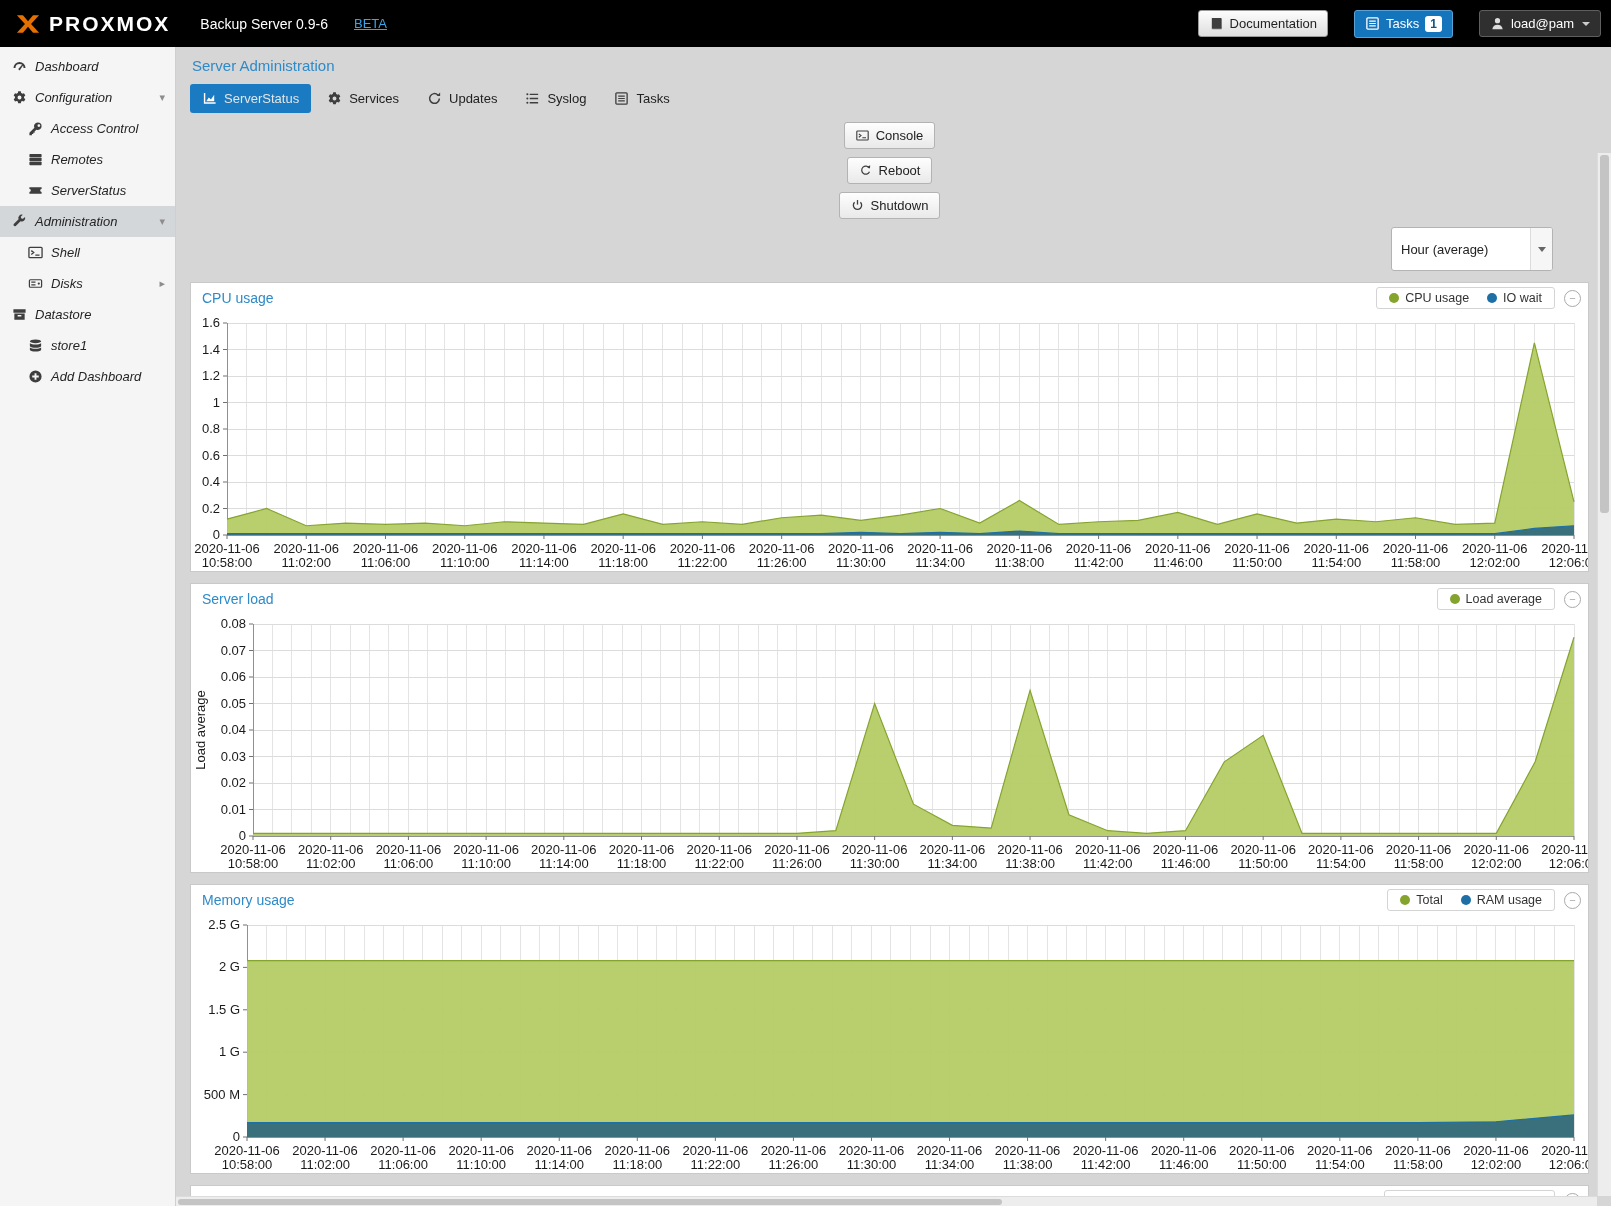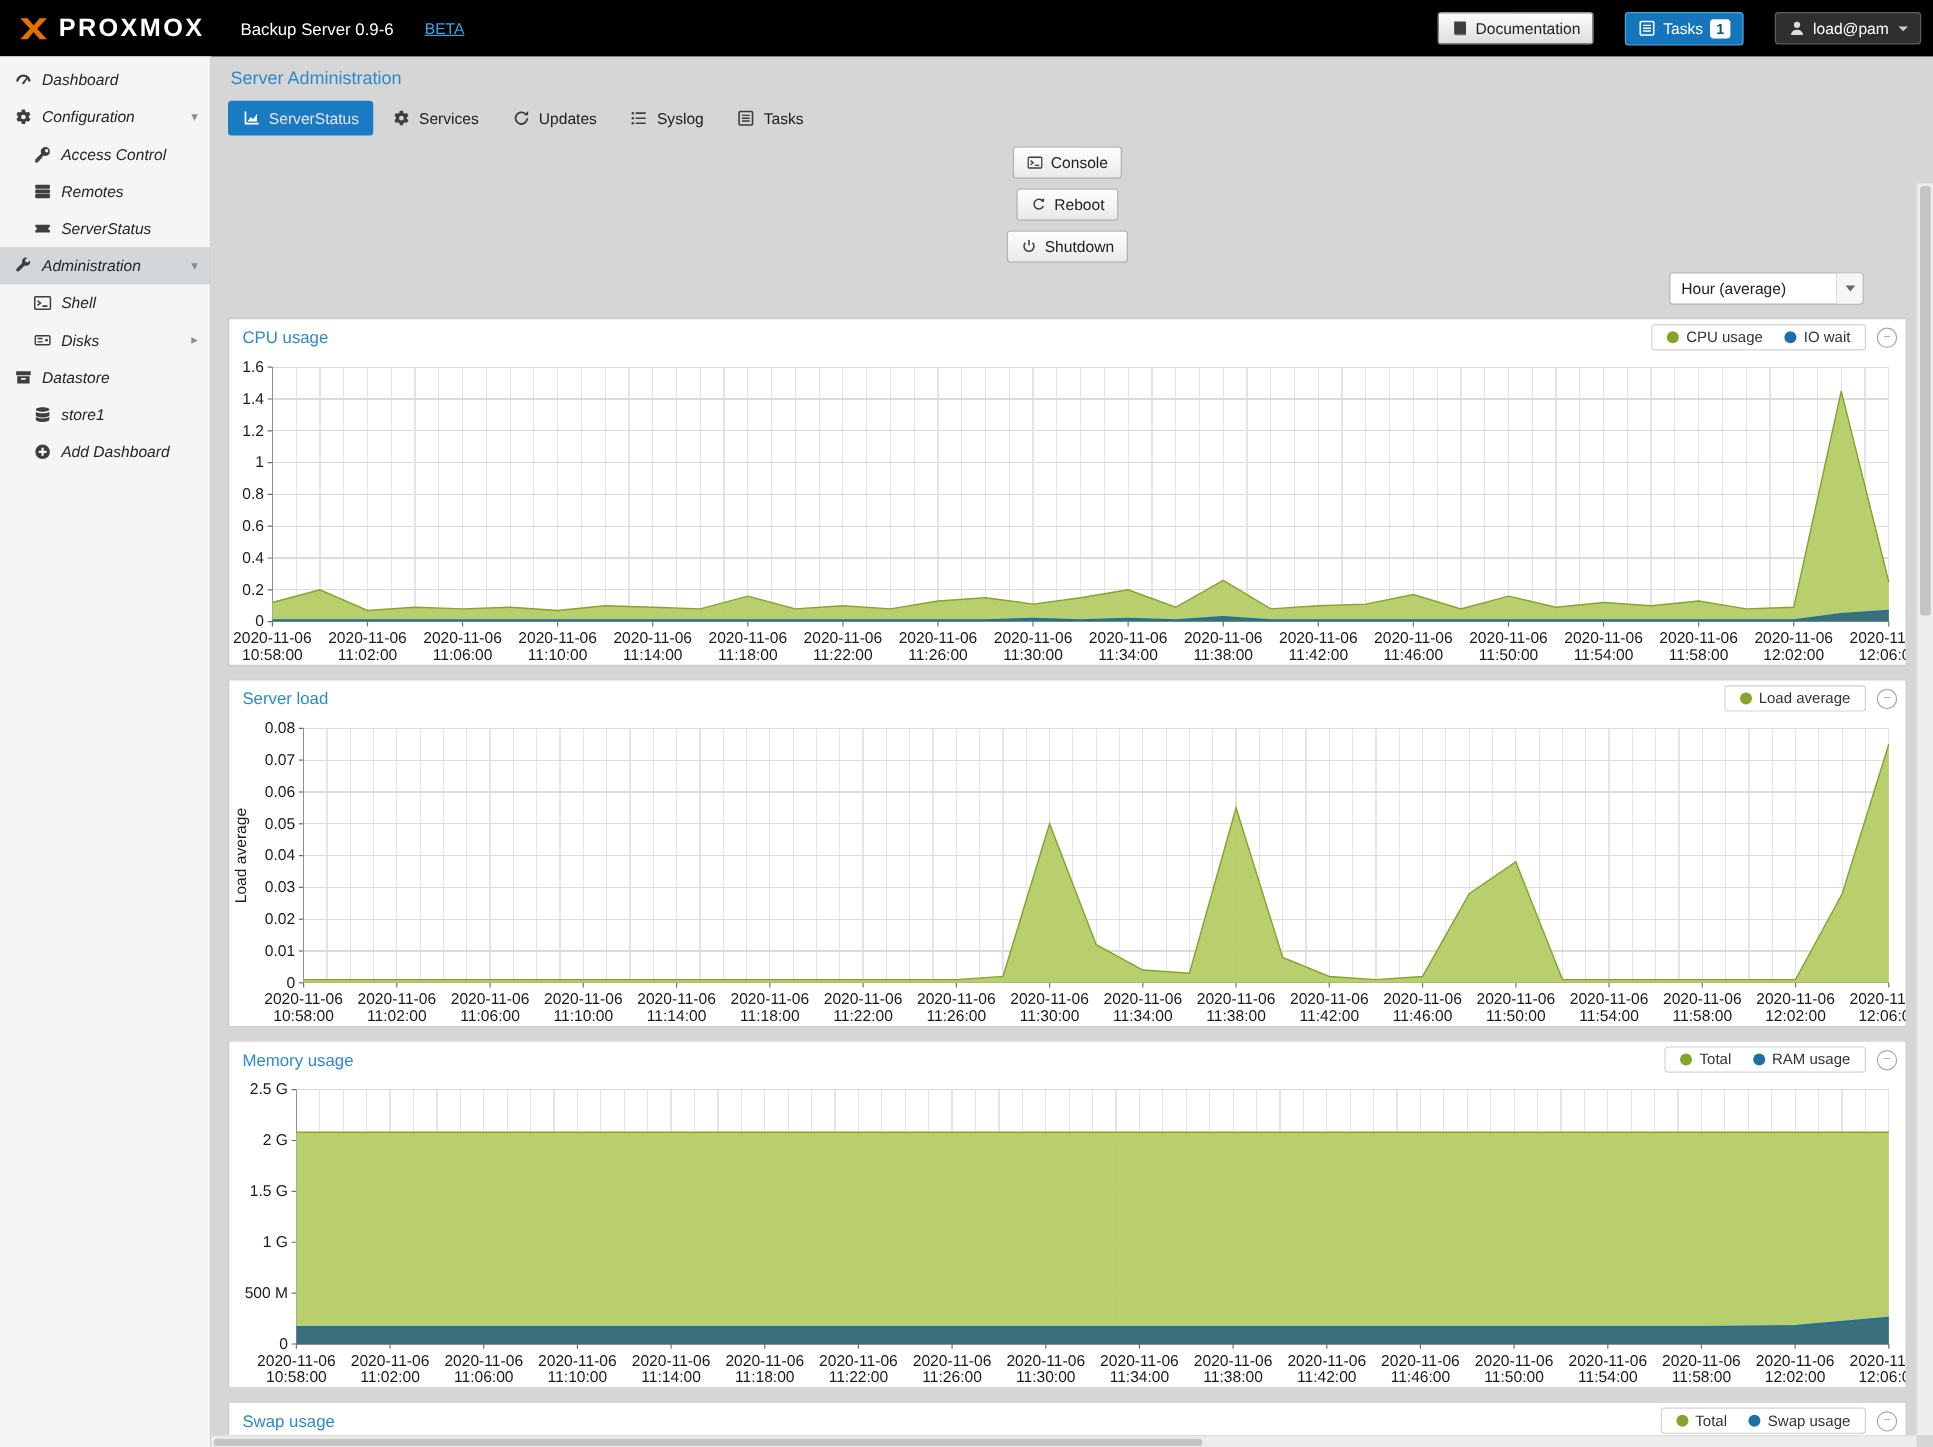--- a/index.html
+++ b/index.html
@@ -41,21 +41,21 @@
   .tabbar { margin-top:10px; display:flex; gap:4px; }
   .tab { display:flex; align-items:center; gap:7px; padding:7px 12px; font-size:13px; color:#222; border-radius:3px; cursor:pointer; }
   .tab.active { background:#1a7ac2; color:#e5e5e5; }
   .tab.active .icn { color:#fff; }
 
   .toolbar { margin-top:9px; display:flex; gap:8px; align-items:center;flex-direction:column; }
   .tbtn { display:flex; align-items:center; gap:7px; background:linear-gradient(#fefefe,#e9e9e9);
           border:1px solid #b3b3b3; border-radius:3px; padding:5px 11px; font-size:13px; color:#222;
           cursor:pointer; font-family:inherit; }
   .tbtn .icn { width:13px; height:13px; }
-  .combo { margin-left:auto; margin-right:36px; width:162px; height:27px; background:#fff; border:1px solid #b3b3b3;
+  .combo { margin-left:auto; margin-right:36px; width:162px; height:44px; background:#fff; border:1px solid #b3b3b3;
            border-radius:3px; display:flex; align-items:center; padding-left:9px; font-size:13px; cursor:pointer; }
   .combo .arrow-zone { margin-left:auto; width:22px; align-self:stretch; display:flex; align-items:center;
            justify-content:center; border-left:1px solid #dcdcdc; background:#f6f6f6; border-radius:0 2px 2px 0; }
   .combo .tri { width:0; height:0; border-left:4px solid transparent; border-right:4px solid transparent; border-top:5px solid #666; }
 
   .panel { margin-top:11px; background:#fff; border:1px solid #c9c9c9; }
   .panel-hd { display:flex; align-items:center; height:30px; padding:0 7px 0 11px; }
   .panel-title { color:#2e8ac8; font-size:14px; }
   .legend { margin-left:auto; display:flex; gap:18px; align-items:center; border:1px solid #d4d4d4;
             border-radius:3px; background:#fff; padding:3px 12px; }

